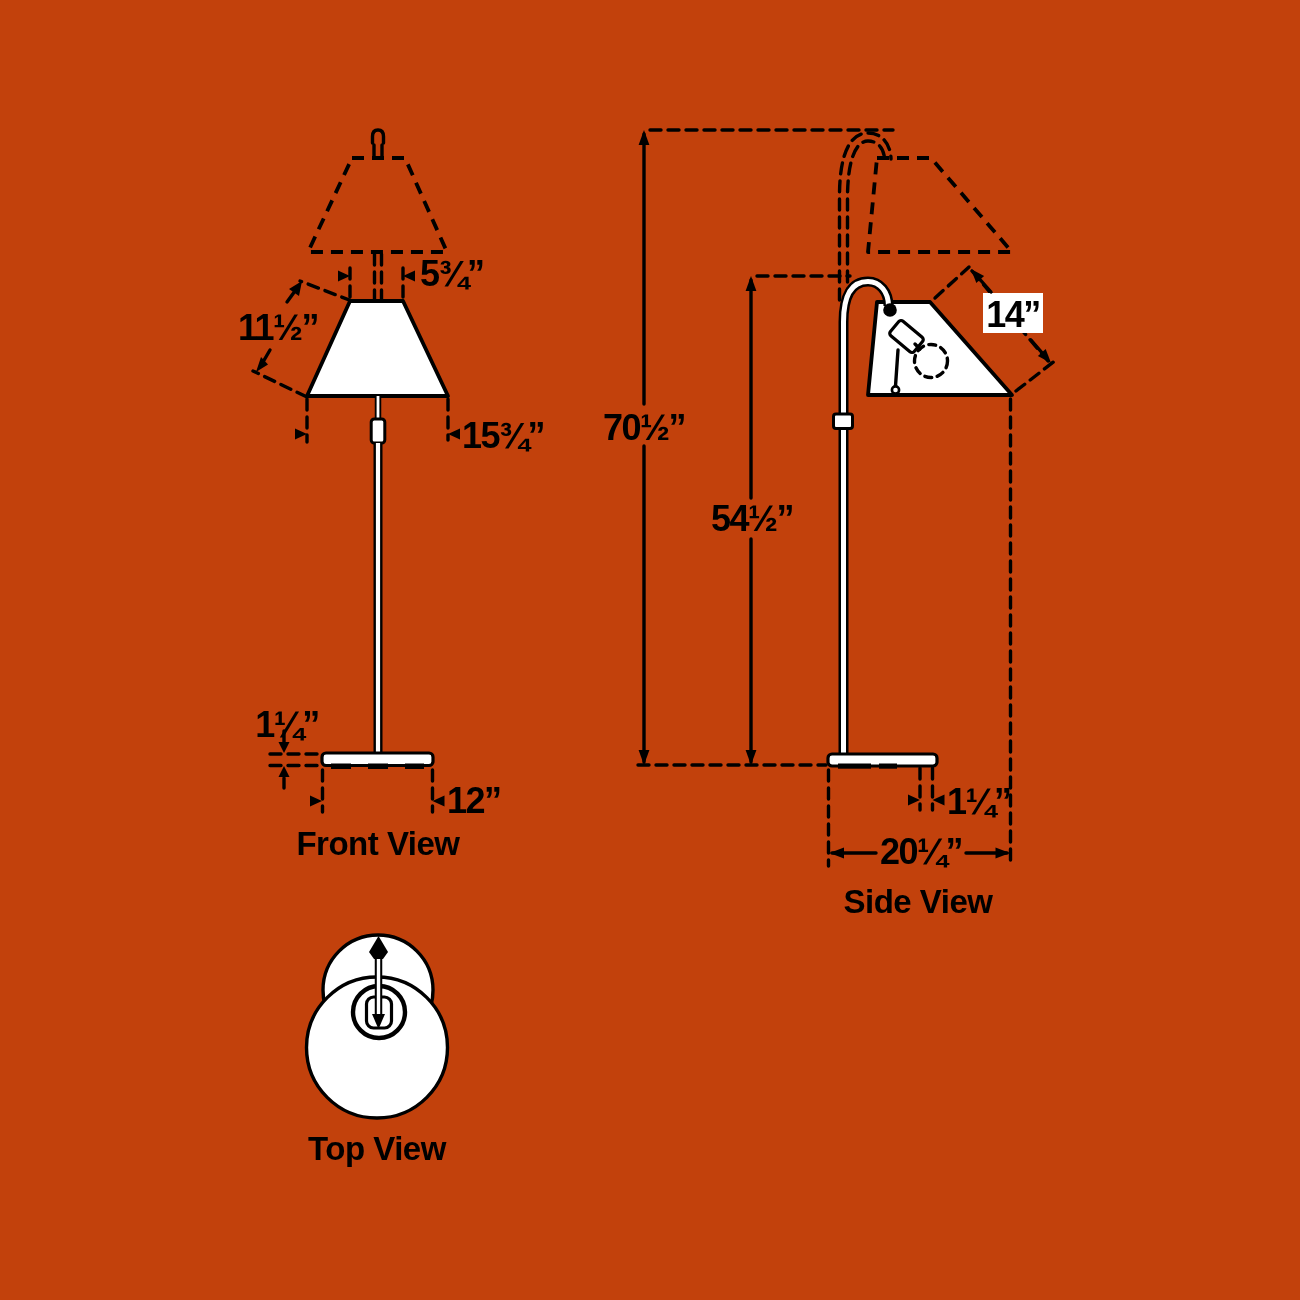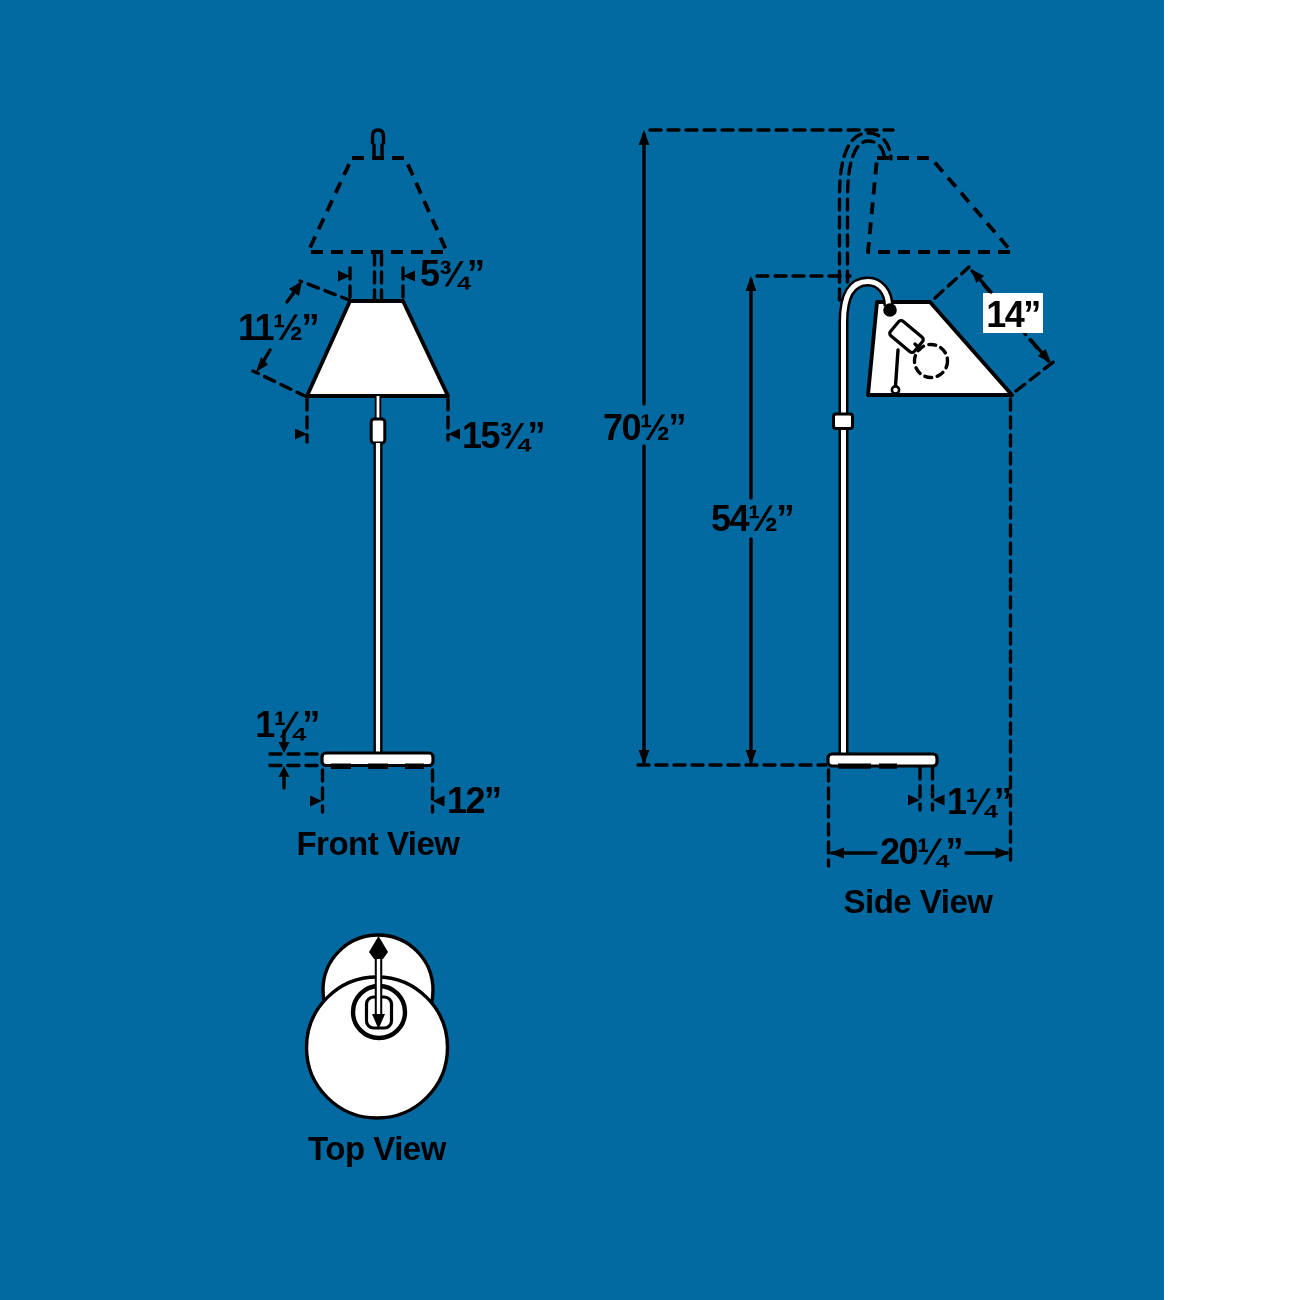--- a/index.html
+++ b/index.html
@@ -1,16 +1,16 @@
 <!DOCTYPE html>
 <html><head>
 <meta charset="utf-8">
 <style>
   html,body { margin:0; padding:0; background:#ffffff; }
-  .stage { width:1164px; height:1300px; position:relative; background:#0369a1;text-decoration:underline; }
+  .stage { width:1300px; height:1300px; position:relative; background:#c2410c;text-decoration:underline; }
   svg { display:block; }
   
   .ln   { stroke:#000; fill:none; stroke-width:3.4; stroke-linecap:round; }
   .ln2  { stroke:#000; fill:none; stroke-width:3.8; stroke-linejoin:round; }
   .dash { stroke-dasharray:11 7; }
   .dash2{ stroke-dasharray:12 8; }
   .fillw{ fill:#fff; }
   .arr  { fill:#000; stroke:none; }
   .dim  { font:700 36px "Liberation Sans", sans-serif; letter-spacing:-1.5px; fill:#000; }
   .view { font:700 33px "Liberation Sans", sans-serif; letter-spacing:-0.5px; fill:#000; }

